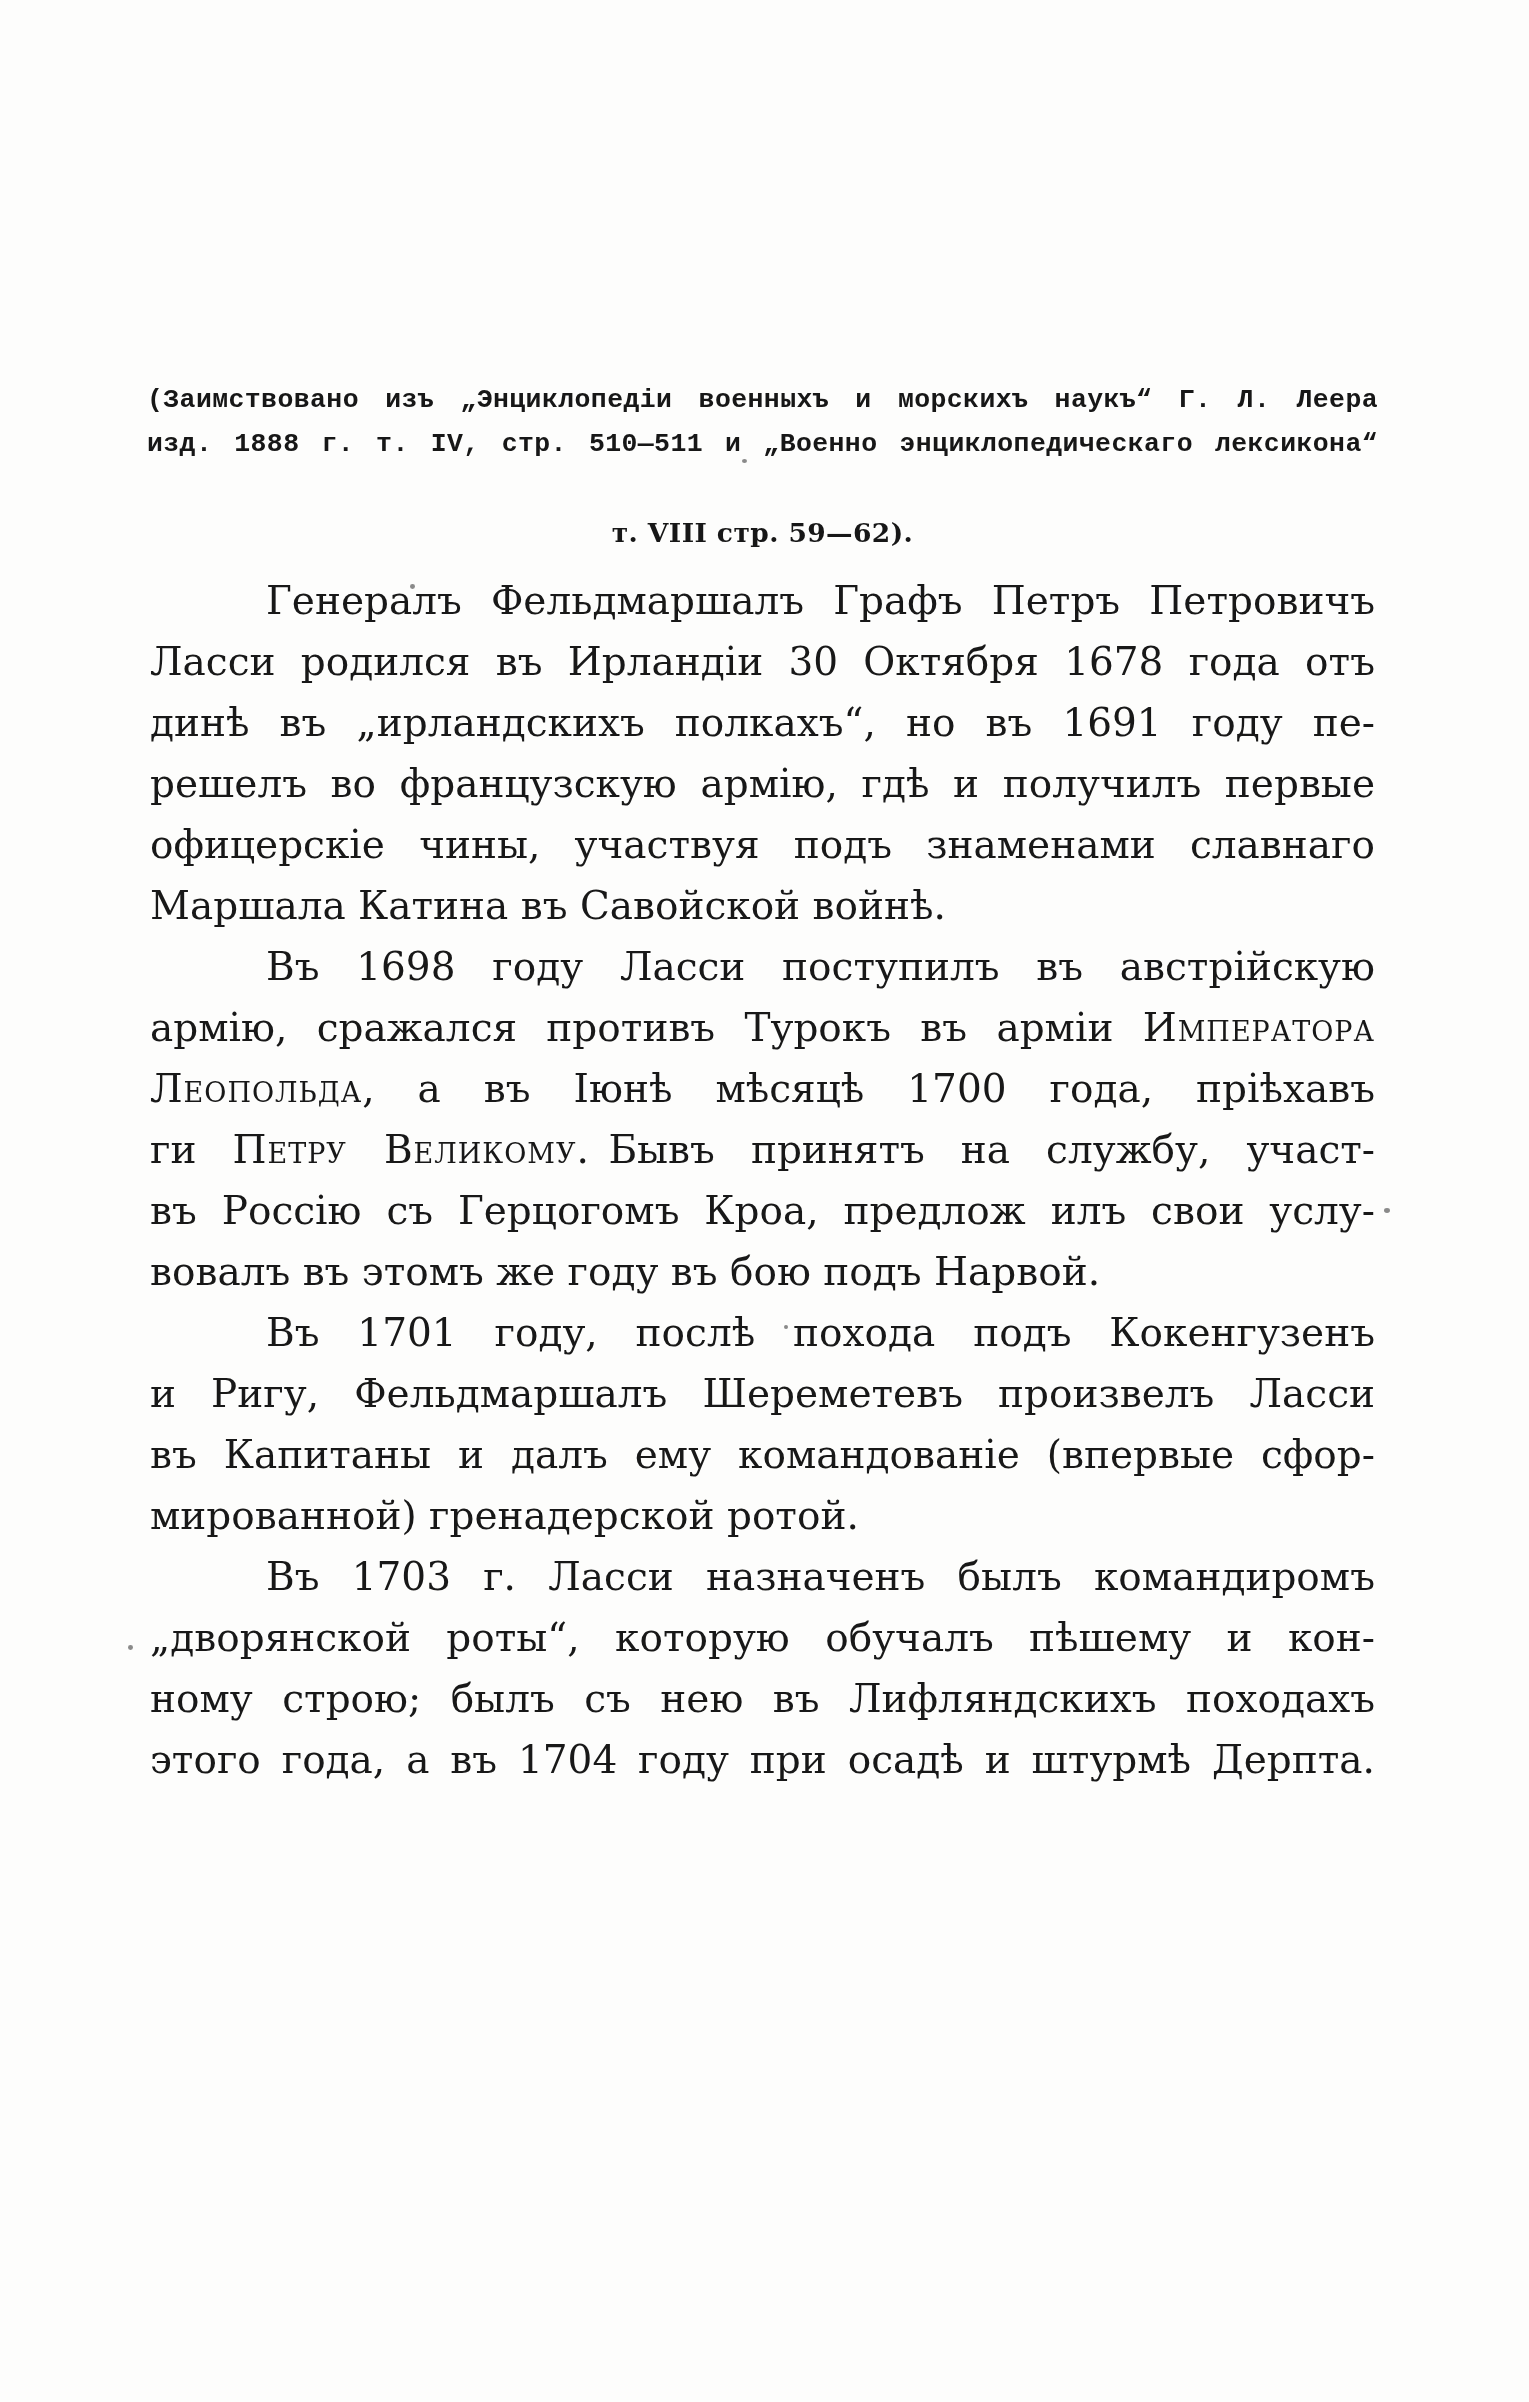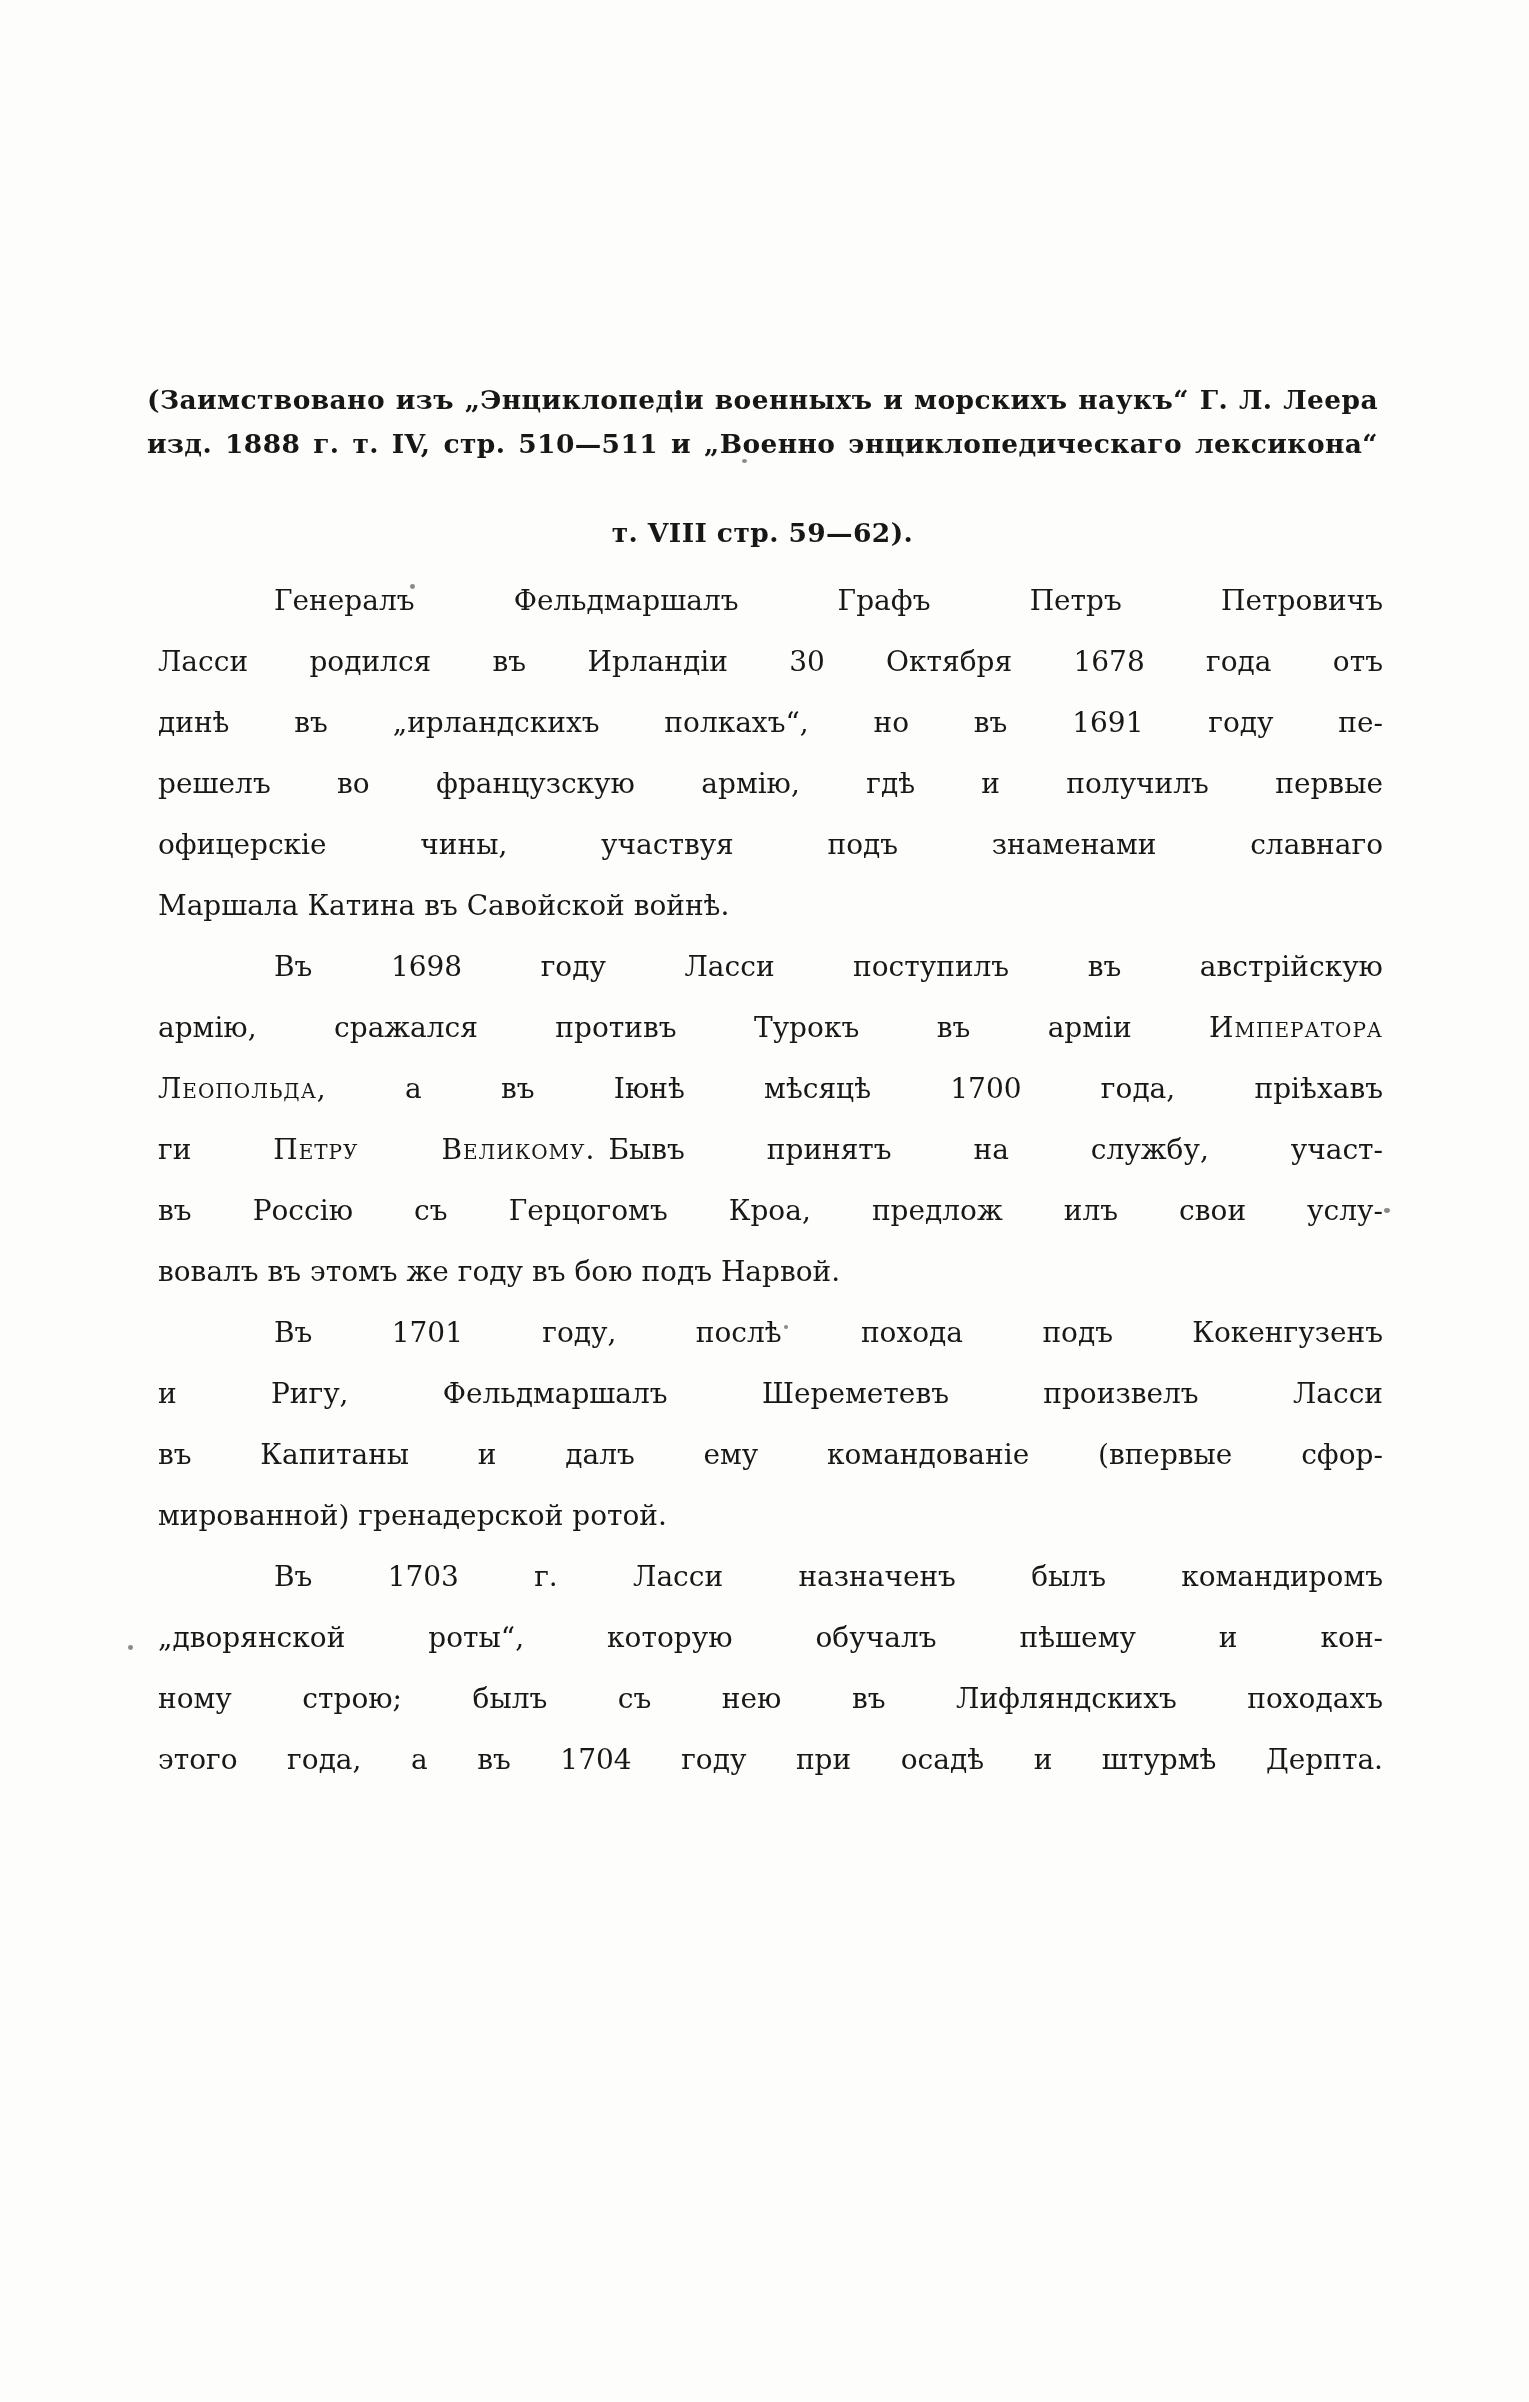--- a/index.html
+++ b/index.html
@@ -17,29 +17,29 @@
     position: absolute;
     left: 147px;
     top: 378px;
     width: 1231px;
     font-size: 26.5px;
     line-height: 44px;
     font-weight: 600;
     letter-spacing: 0.4px;
     color: #171717;
   }
-  .note-line.j { text-align: justify; text-align-last: justify; }
+  .note-line.j { text-align: justify; text-align-last: justify; font-family: Liberation Mono, monospace; }
   .note-line.c { text-align: center; margin-top: 45px; }
   
   .body-text {
     position: absolute;
-    left: 158px;
+    left: 150px;
     top: 570px;
     width: 1225px;
-    font-size: 28px;
+    font-size: 39px;
     line-height: 61px;
     color: #181818;
   }
   .paragraph { margin: 0; }
   .line { white-space: normal; }
   .line.j { text-align: justify; text-align-last: justify; }
   .line.l { text-align: left; }
   .line.ind { text-indent: 116px; }
   .sc { font-variant: small-caps; letter-spacing: 1px; }
   

